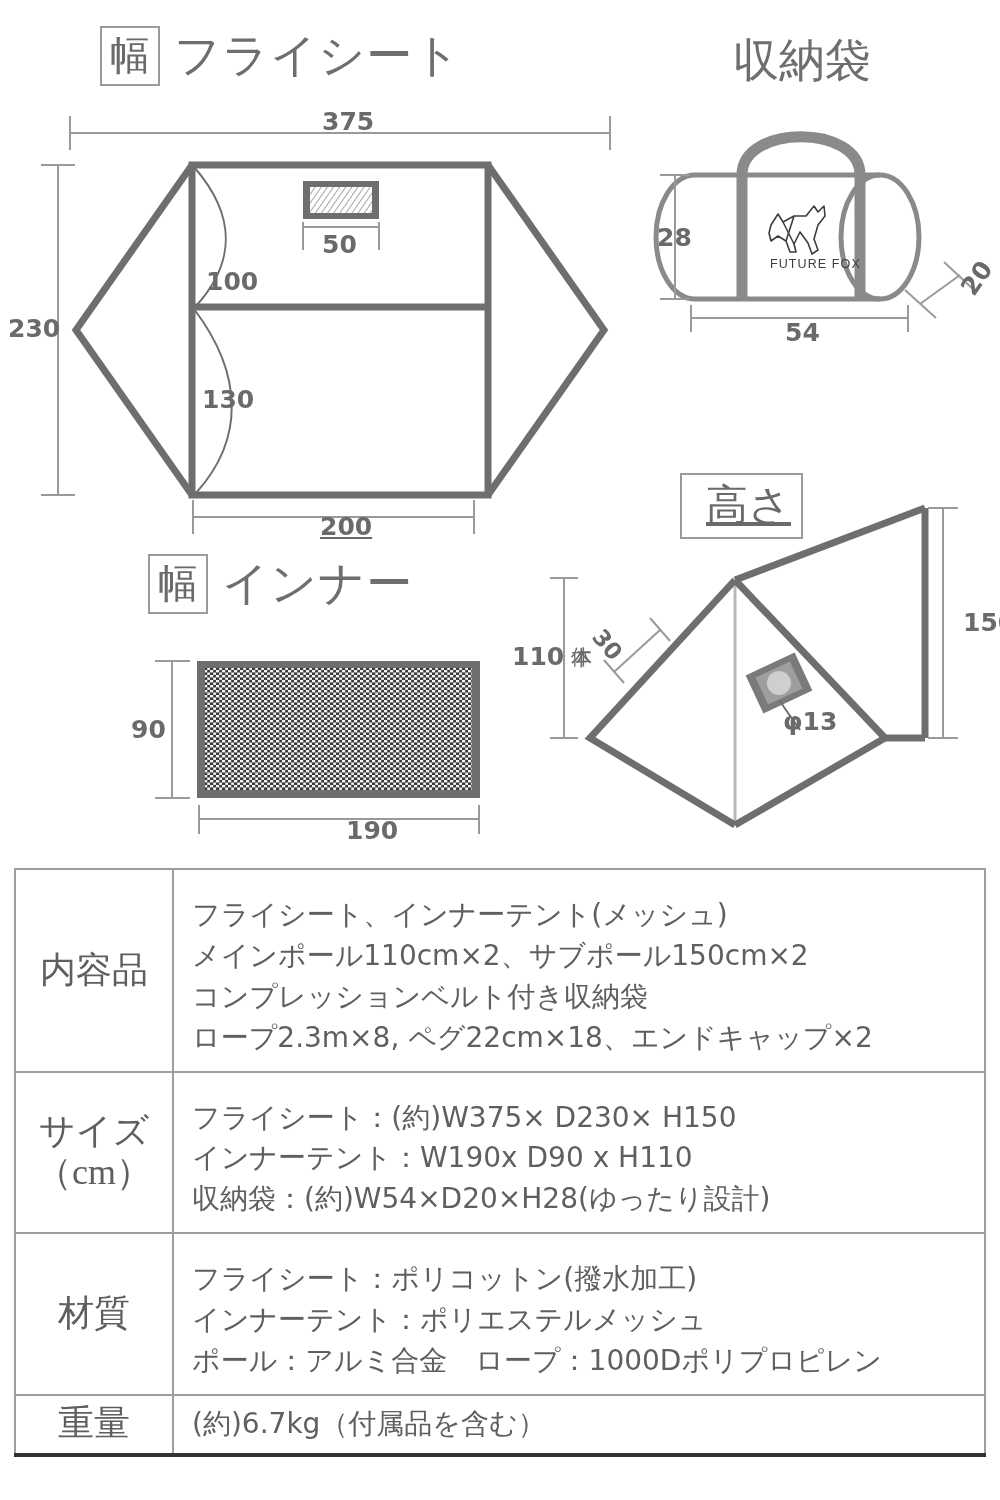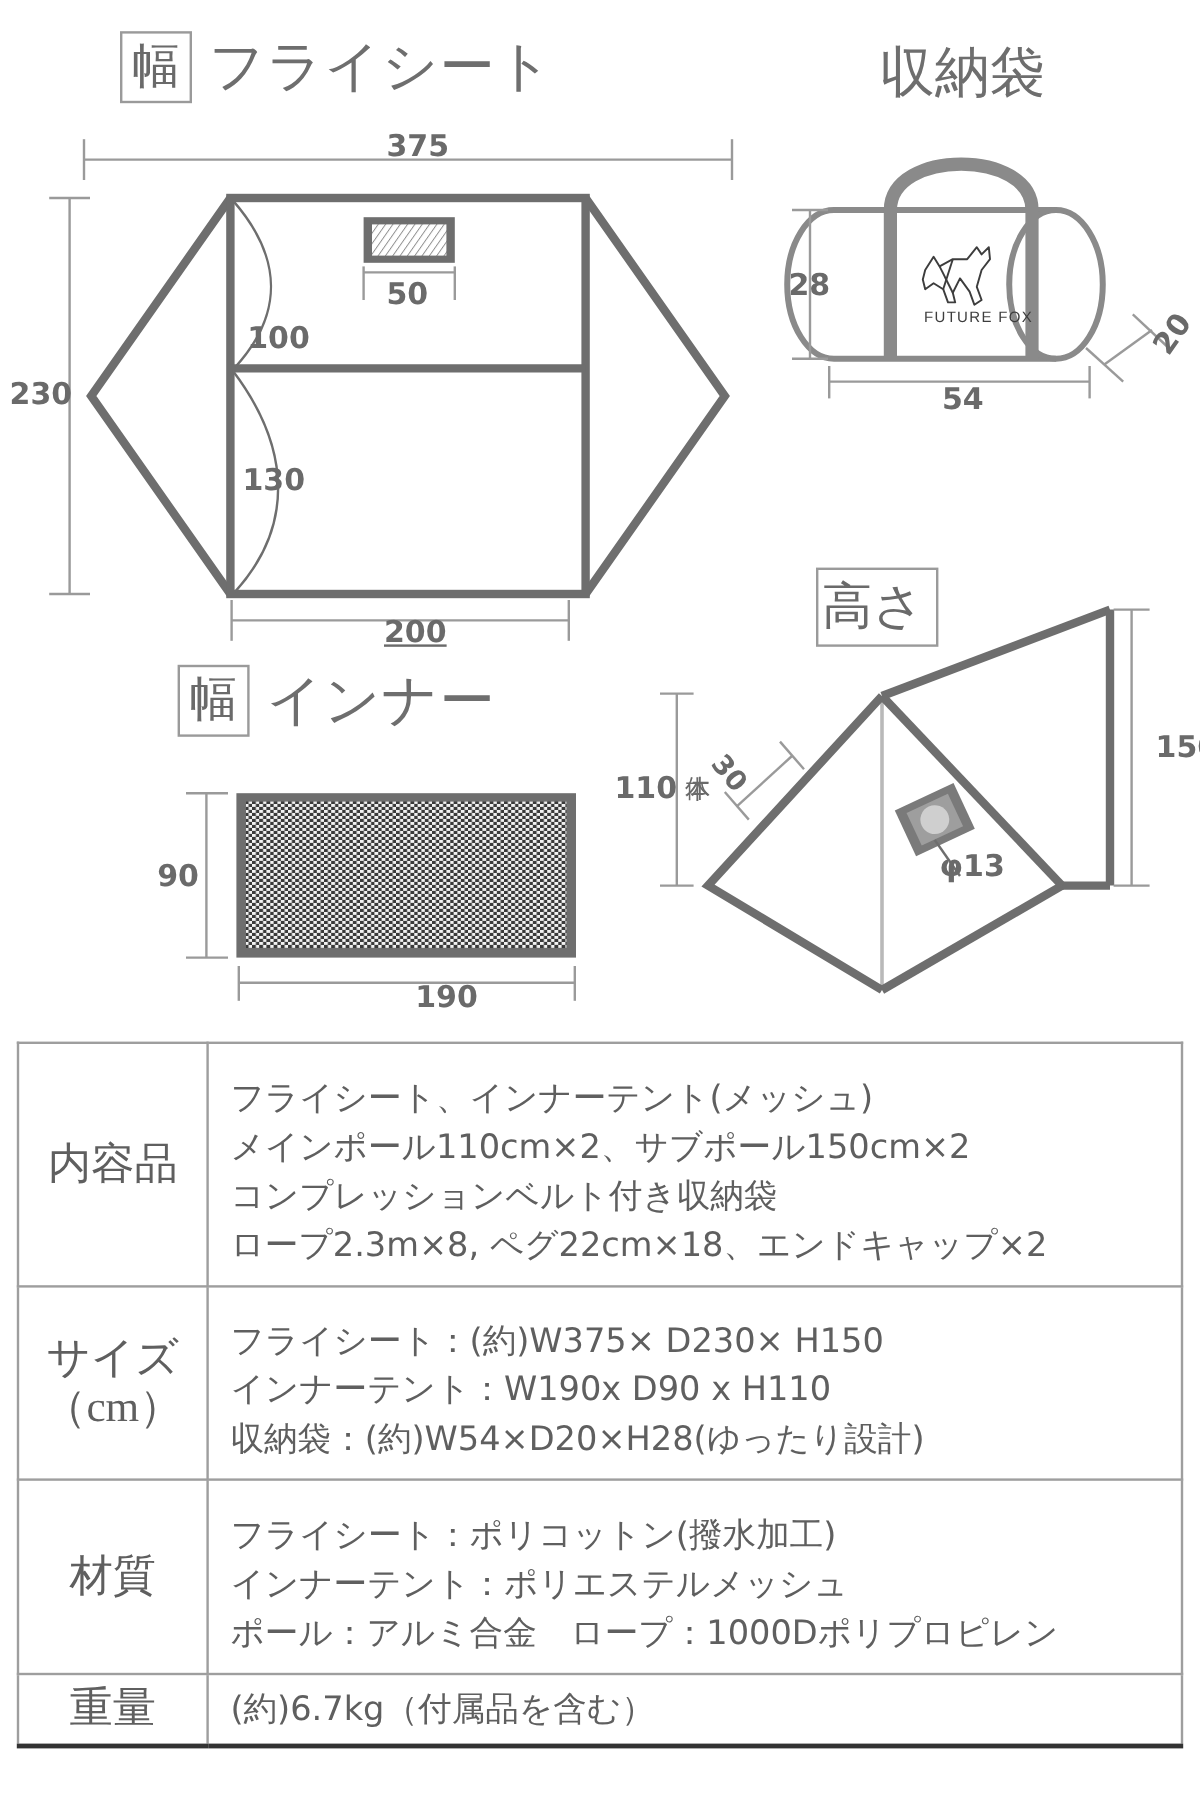--- a/index.html
+++ b/index.html
@@ -253,21 +253,21 @@
       <line x1="199" y1="805" x2="199" y2="834"></line>
       <line x1="479" y1="805" x2="479" y2="834"></line>
       <line x1="199" y1="819" x2="479" y2="819"></line>
     </g>
   </svg>
 
   <div class="dim" style="left:131px; top:715px;">90</div>
   <div class="dim" style="left:318px; top:816px;margin-left:28px;">190</div>
 
   <div class="heading" style="left:680px; top:473px;">
-    <div class="badge" style="font-size:42px; padding:9px 10px 11px 3px; margin-right:16px;">高さ</div>
+    <div class="badge" style="font-size:42px; padding:9px 10px 11px 24px; margin-right:16px;text-decoration:underline;">高さ</div>
   </div>
 
   <svg width="1000" height="1500">
 
     <line x1="735" y1="580" x2="735" y2="825" stroke="#b9b9b9" stroke-width="3"></line>
 
     <g stroke="#6e6e6e" stroke-width="7" fill="none" stroke-linejoin="miter">
 
       <path d="M735,580 L590,738 L735,825"></path>
 

